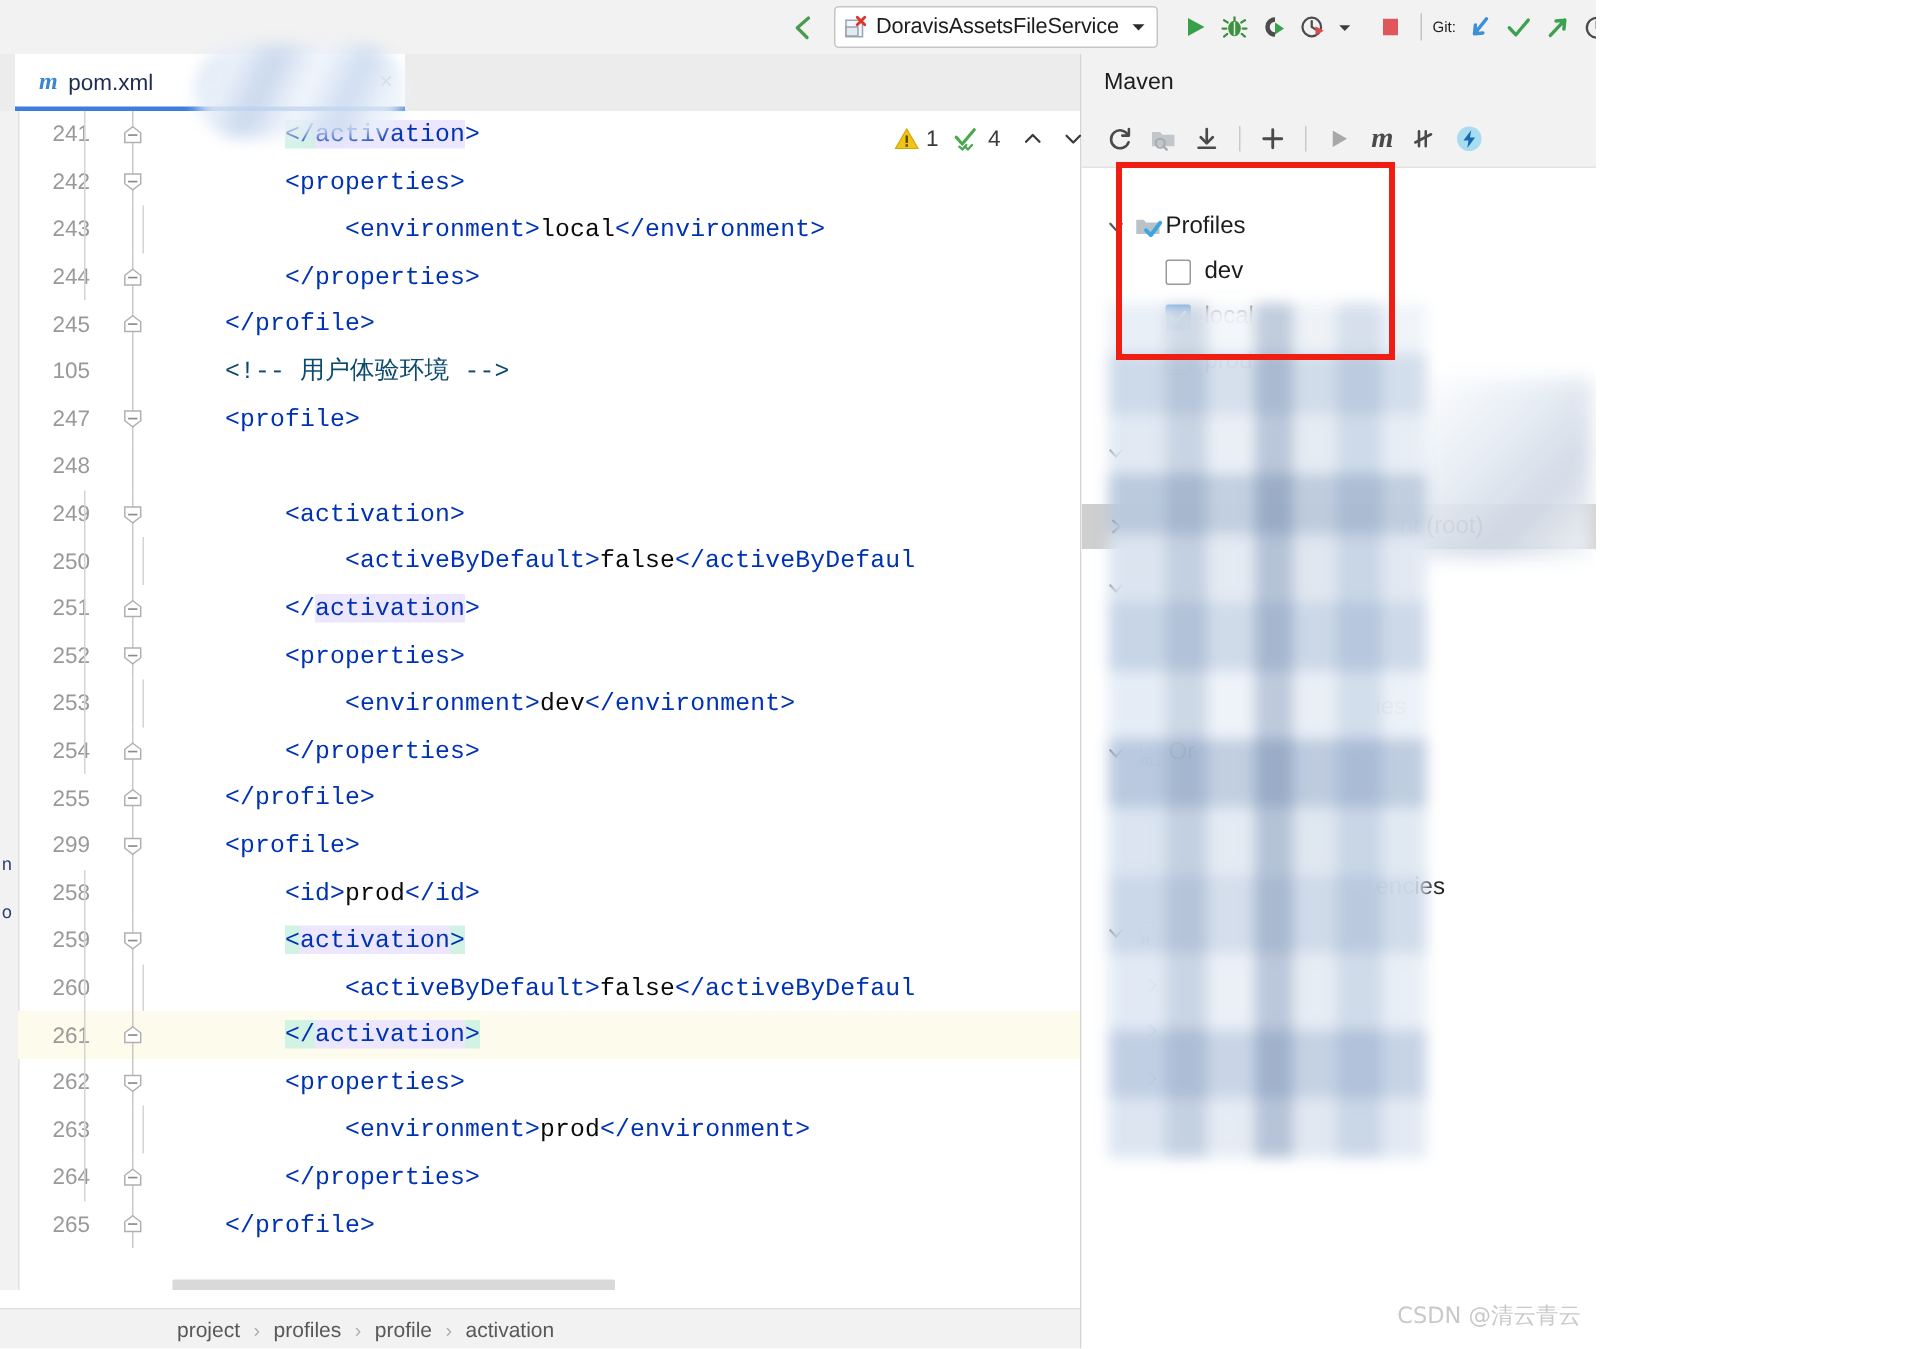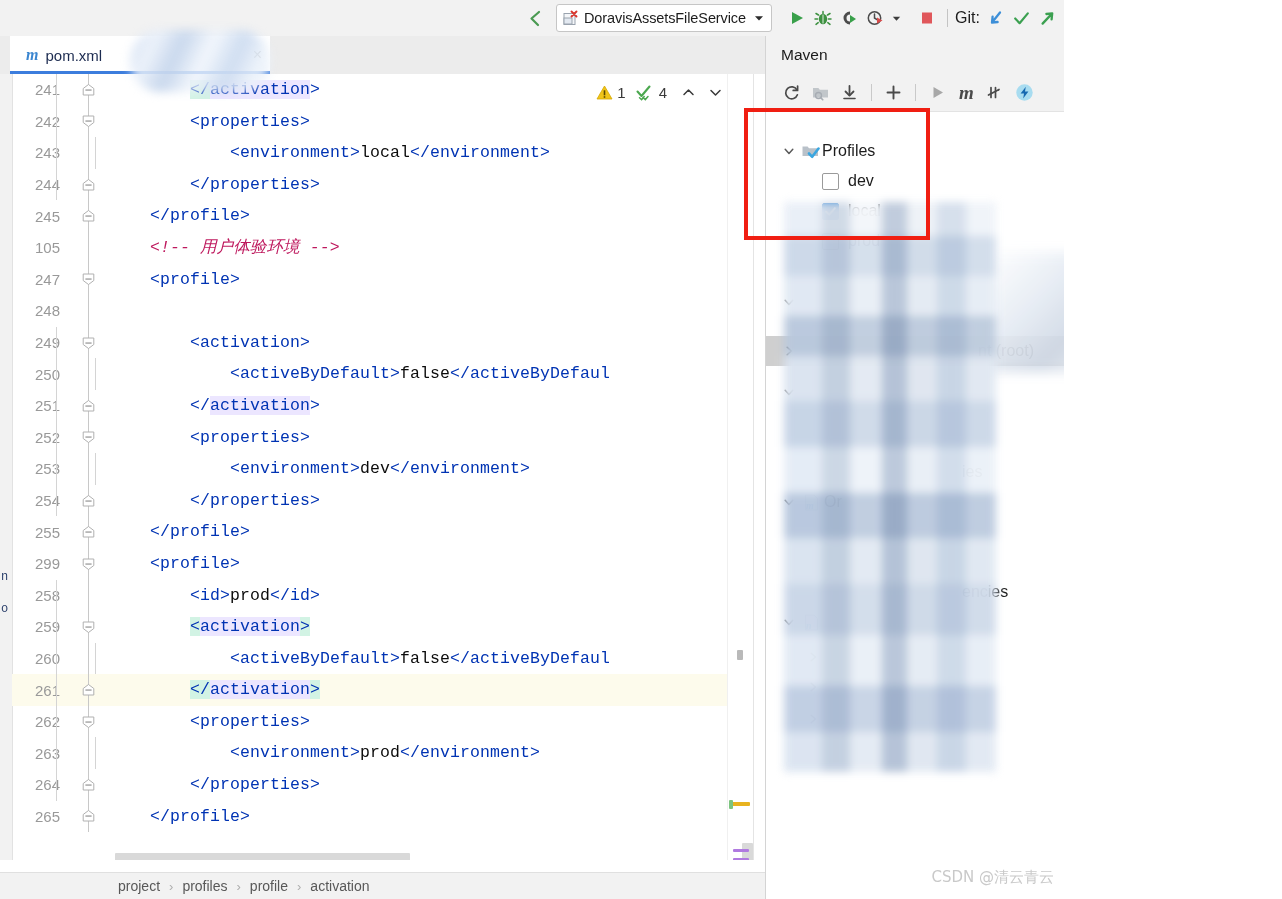--- a/index.html
+++ b/index.html
@@ -43,21 +43,21 @@
     border-radius: 3px;
     padding: 0 6px 0 5px;
     gap: 5px;
     flex: 0 0 auto;
   }
   .runconfig-label {
     font-size: 14.5px; color: #1c1c1c; white-space: nowrap;
     letter-spacing: -0.1px;
   }
   .git-label {
-    font-size: 16px; color: #1c1c1c; margin-right: 3px;
+    font-size: 10px; color: #1c1c1c; margin-right: 3px;
     flex: 0 0 auto;
   }
 
   
   .tabbar {
     position: absolute; left: 0; top: 36px;
     width: 765px; height: 38px;
     background: #ececec;
   }
   .tab {
@@ -155,21 +155,21 @@
     flex: 1 1 auto;
     font-family: "Liberation Mono", monospace;
     font-size: 16.5px;
     line-height: 31.6px;
     color: #080808;
     padding-left: 4px;
     letter-spacing: 0.1px;
   }
   .tg { color: #0033b3; }        
   .txt { color: #0b0b0b; }       
-  .cmt { color: #be185d; font-style: italic; }
+  .cmt { color: #0c4a6e; }
   .hl-name { background: #ece6ff; }       
   .hl-brk  { background: #d2f3e4; }       
   
   .ig {
     position: absolute; top: 0; height: 100%;
     width: 1px; background: #d4d4d4;
   }
 
   
   .inspect {
@@ -218,21 +218,21 @@
     border-top: 1px solid #e0e0e0;
     display: flex; align-items: center;
     padding-left: 118px; box-sizing: border-box;
     gap: 9px;
   }
   .bc-item { font-size: 14px; color: #585858; }
   .bc-sep { font-size: 13px; color: #aeaeae; }
 
   
   .maven {
-    position: absolute; left: 765px; top: 36px;
+    position: absolute; left: 720px; top: 36px;
     width: 517px; height: 863px;
     background: #ffffff;
     border-left: 1px solid #d4d4d4;
   }
   .maven-header {
     position: absolute; left: 0; top: 0;
     width: 517px; height: 38px;
     background: #f2f2f2;
     display: flex; align-items: center;
     padding-left: 15px; box-sizing: border-box;

